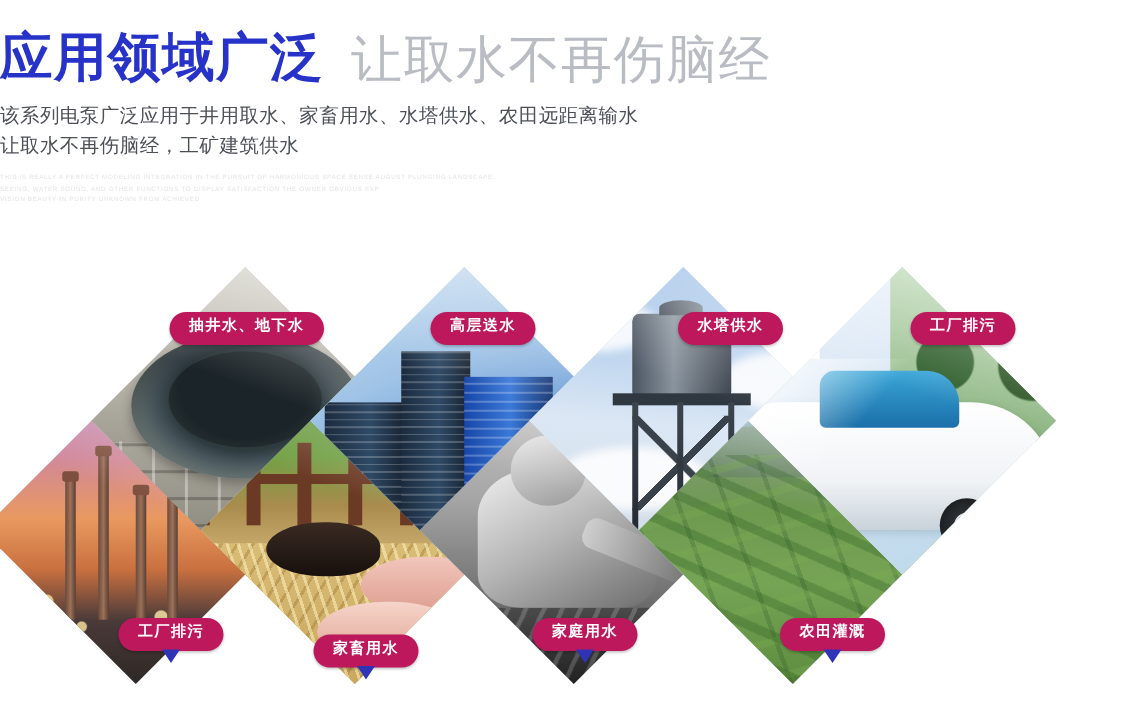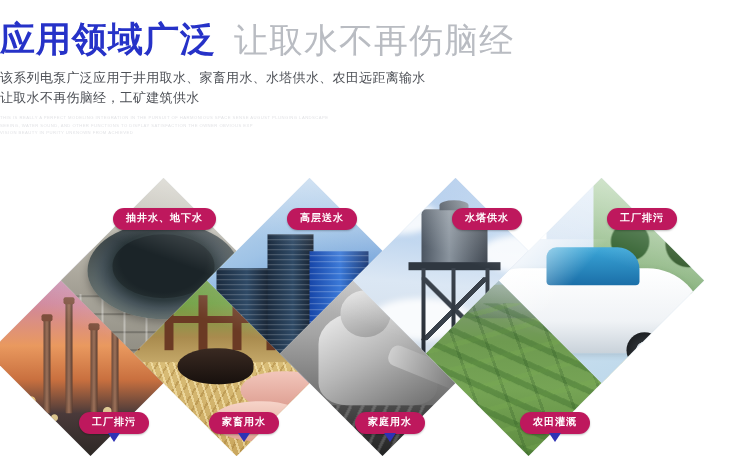--- a/index.html
+++ b/index.html
@@ -389,18 +389,18 @@
         <div class="fade"></div>
       </div>
     </div>
 
     <div class="pill" style="left:113px;top:32px;">抽井水、地下水</div>
     <div class="pill" style="left:287px;top:32px;">高层送水</div>
     <div class="pill" style="left:452px;top:32px;">水塔供水</div>
     <div class="pill" style="left:607px;top:32px;">工厂排污</div>
 
     <div class="pill down" style="left:47px;top:236px;margin-left:32px;">工厂排污</div>
-    <div class="pill down" style="left:209px;top:236px;">家畜用水</div>
+    <div class="pill down" style="left:209px;top:247px;">家畜用水</div>
     <div class="pill down" style="left:355px;top:236px;">家庭用水</div>
     <div class="pill down" style="left:520px;top:236px;">农田灌溉</div>
 
   </div>
 </div>
 
 </body></html>

